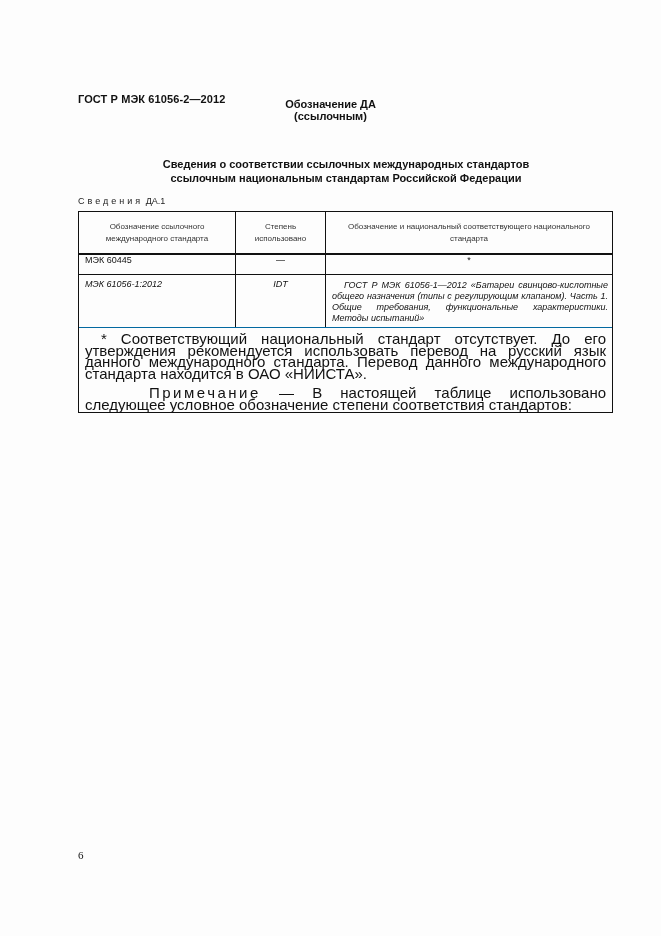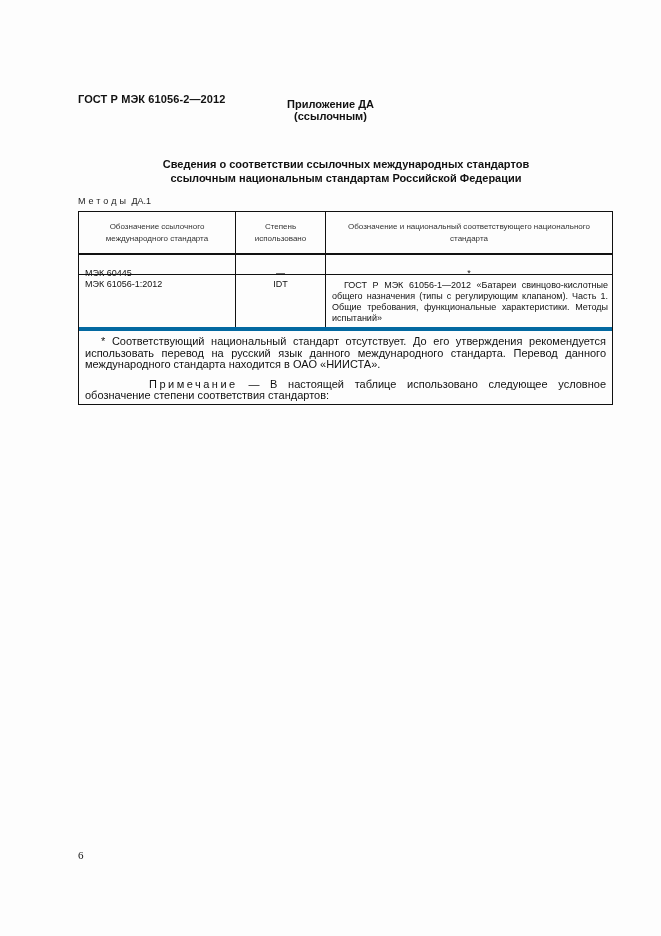--- a/index.html
+++ b/index.html
@@ -34,51 +34,51 @@
   .cell { box-sizing: border-box; padding: 4px 6px; }
   .c1 { width: 157px; border-right: 1px solid #111; }
   .c2 { width: 90px; border-right: 1px solid #111; text-align: center; }
   .c3 { flex: 1; }
   .hdr { height: 41px; border-bottom: 2px solid #111; }
   .hdr .cell {
     display: flex; align-items: center; justify-content: center;
     text-align: center; font-size: 8px; color: #333; line-height: 12px;
   }
   .r1 { height: 19px; border-bottom: 1px solid #111; }
-  .r1 .cell { padding-top: 13px; }
-  .r2 { height: 52px; border-bottom: 4px solid #0369a1; }
+  .r1 .cell { padding-top: 0; }
+  .r2 { height: 52px; border-bottom: 1px solid #0369a1; font-style: italic; }
   .r2 .c3 { text-align: justify; text-indent: 12px; padding: 5px 4px 0 6px; }
-  .notes { padding: 5px 6px 2px 6px; font-size: 11px; line-height: 11.5px; text-align: justify; }
+  .notes { padding: 5px 6px 2px 6px; font-size: 15px; line-height: 11.5px; text-align: justify; }
   .notes p { margin: 0; }
   .notes .ind { text-indent: 16px; }
   .notes .gap { margin-top: 8px; }
   .notes .spaced { letter-spacing: 2.5px; padding-left: 48px; }
   .notes .item { padding-left: 4px; }
   .page-num {
     position: absolute; left: 78px; top: 849px;
     font-family: "Liberation Serif", serif; font-size: 11px;
   }
 </style>
 </head>
 <body>
 
 <div class="header-code">ГОСТ Р МЭК 61056-2—2012</div>
 
 <div class="appendix">
-  <div>Приложение ДА</div>
+  <div>Обозначение ДА</div>
   <div>(ссылочным)</div>
 </div>
 
 <div class="doc-title">
   <div>Сведения о соответствии ссылочных международных стандартов</div>
   <div>ссылочным национальным стандартам Российской Федерации</div>
 </div>
 
 <div class="table-caption">
-  <span class="spaced">Методы</span>
+  <span class="spaced">Сведения</span>
   <span>ДА.1</span>
 </div>
 
 <div class="tbl">
   <div class="row hdr">
     <div class="cell c1">Обозначение ссылочного международного стандарта</div>
     <div class="cell c2">Степень использовано</div>
     <div class="cell c3">Обозначение и национальный соответствующего национального стандарта</div>
   </div>
   <div class="row r1">

